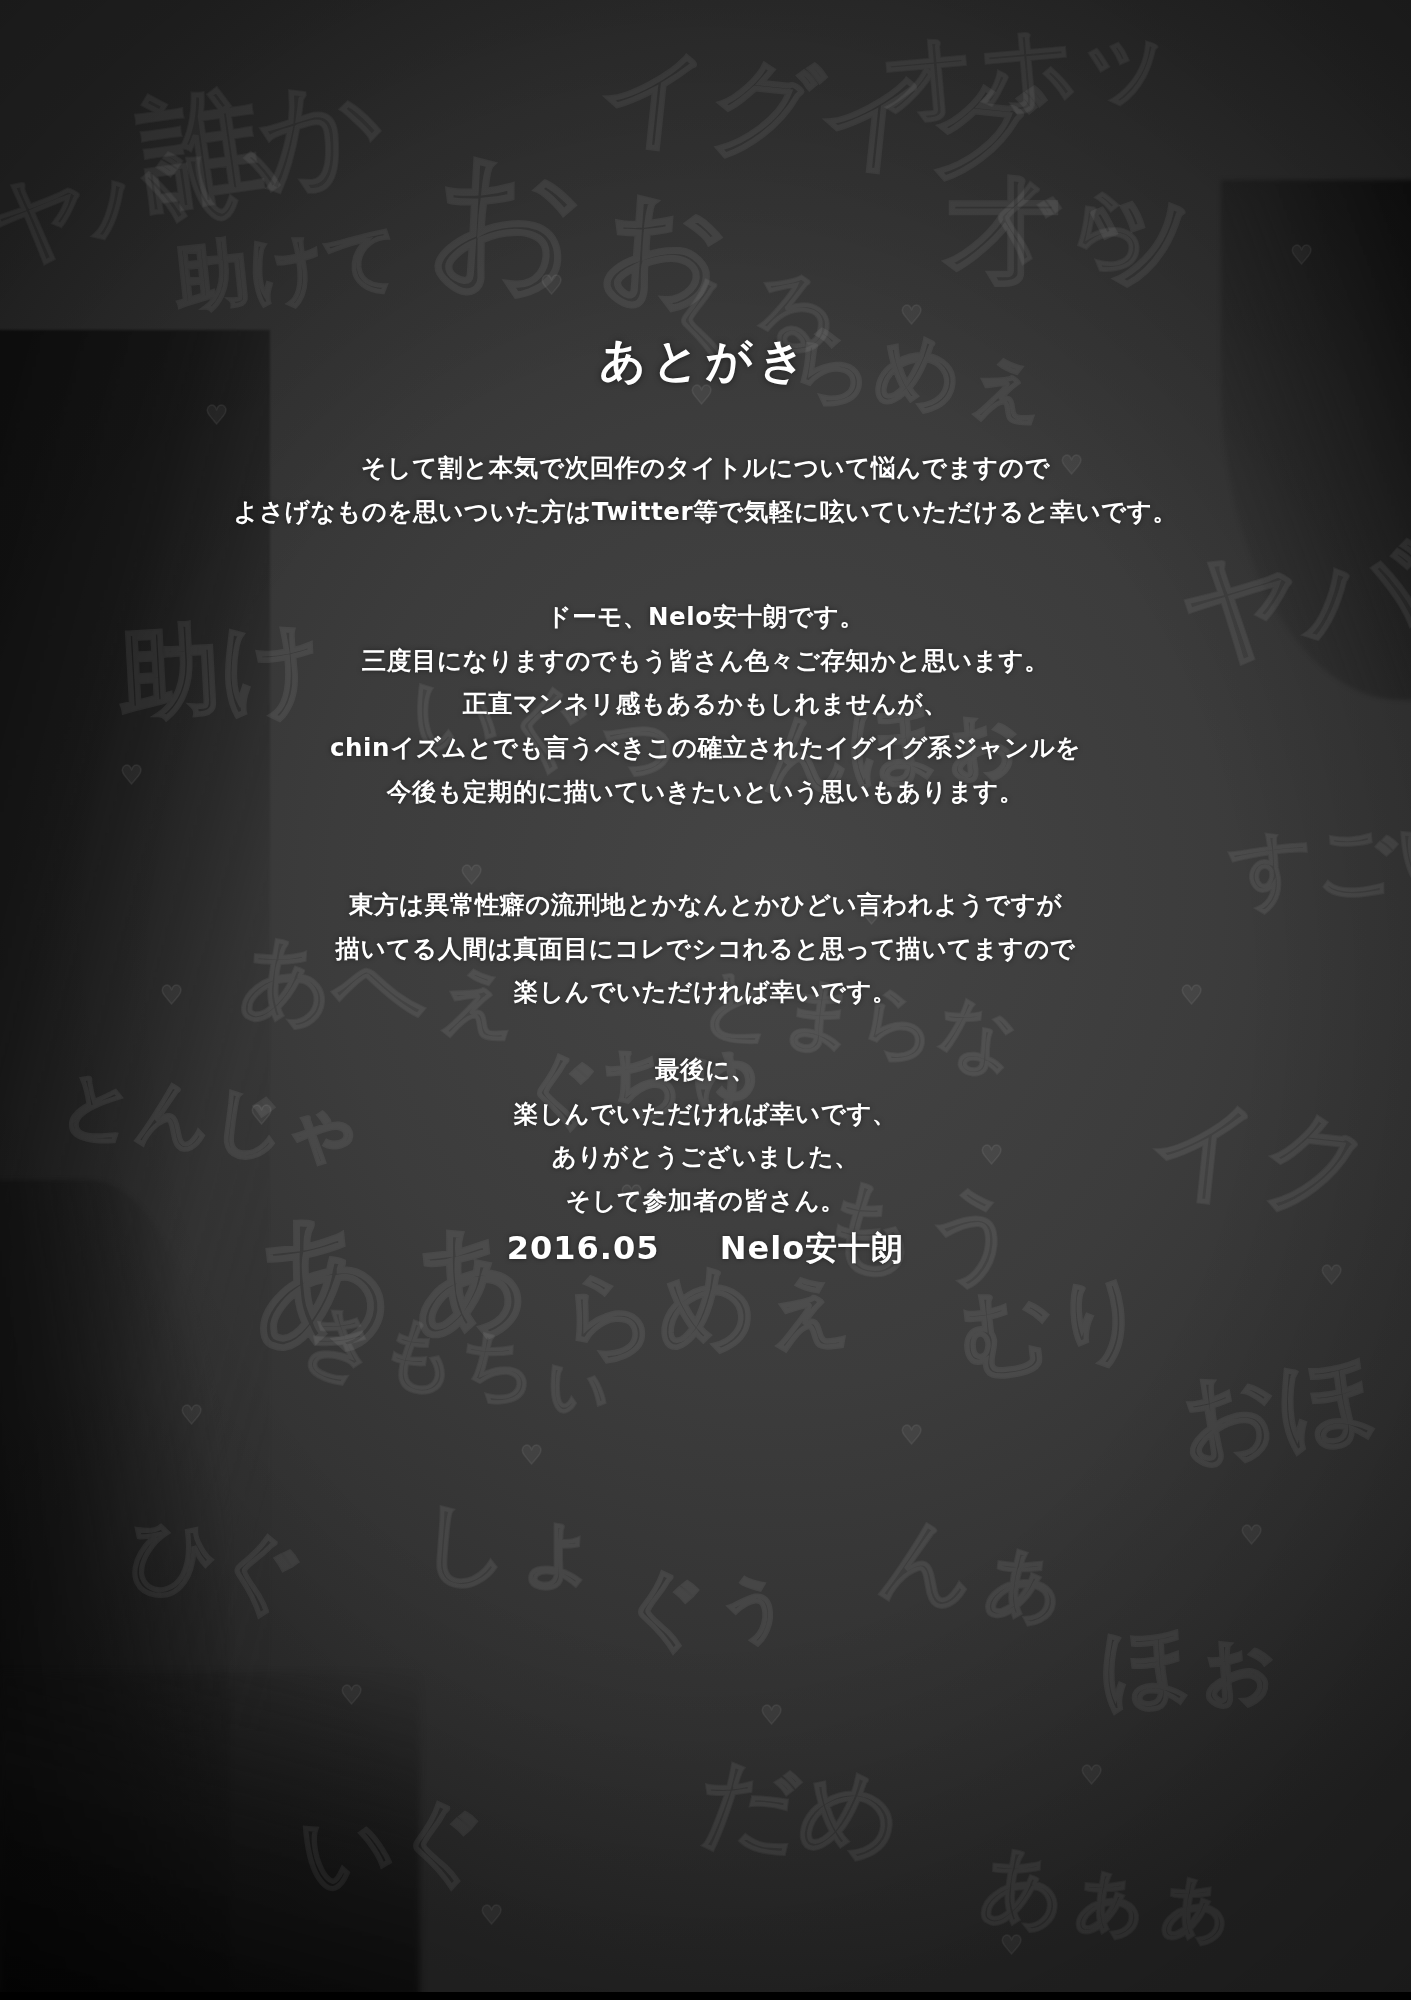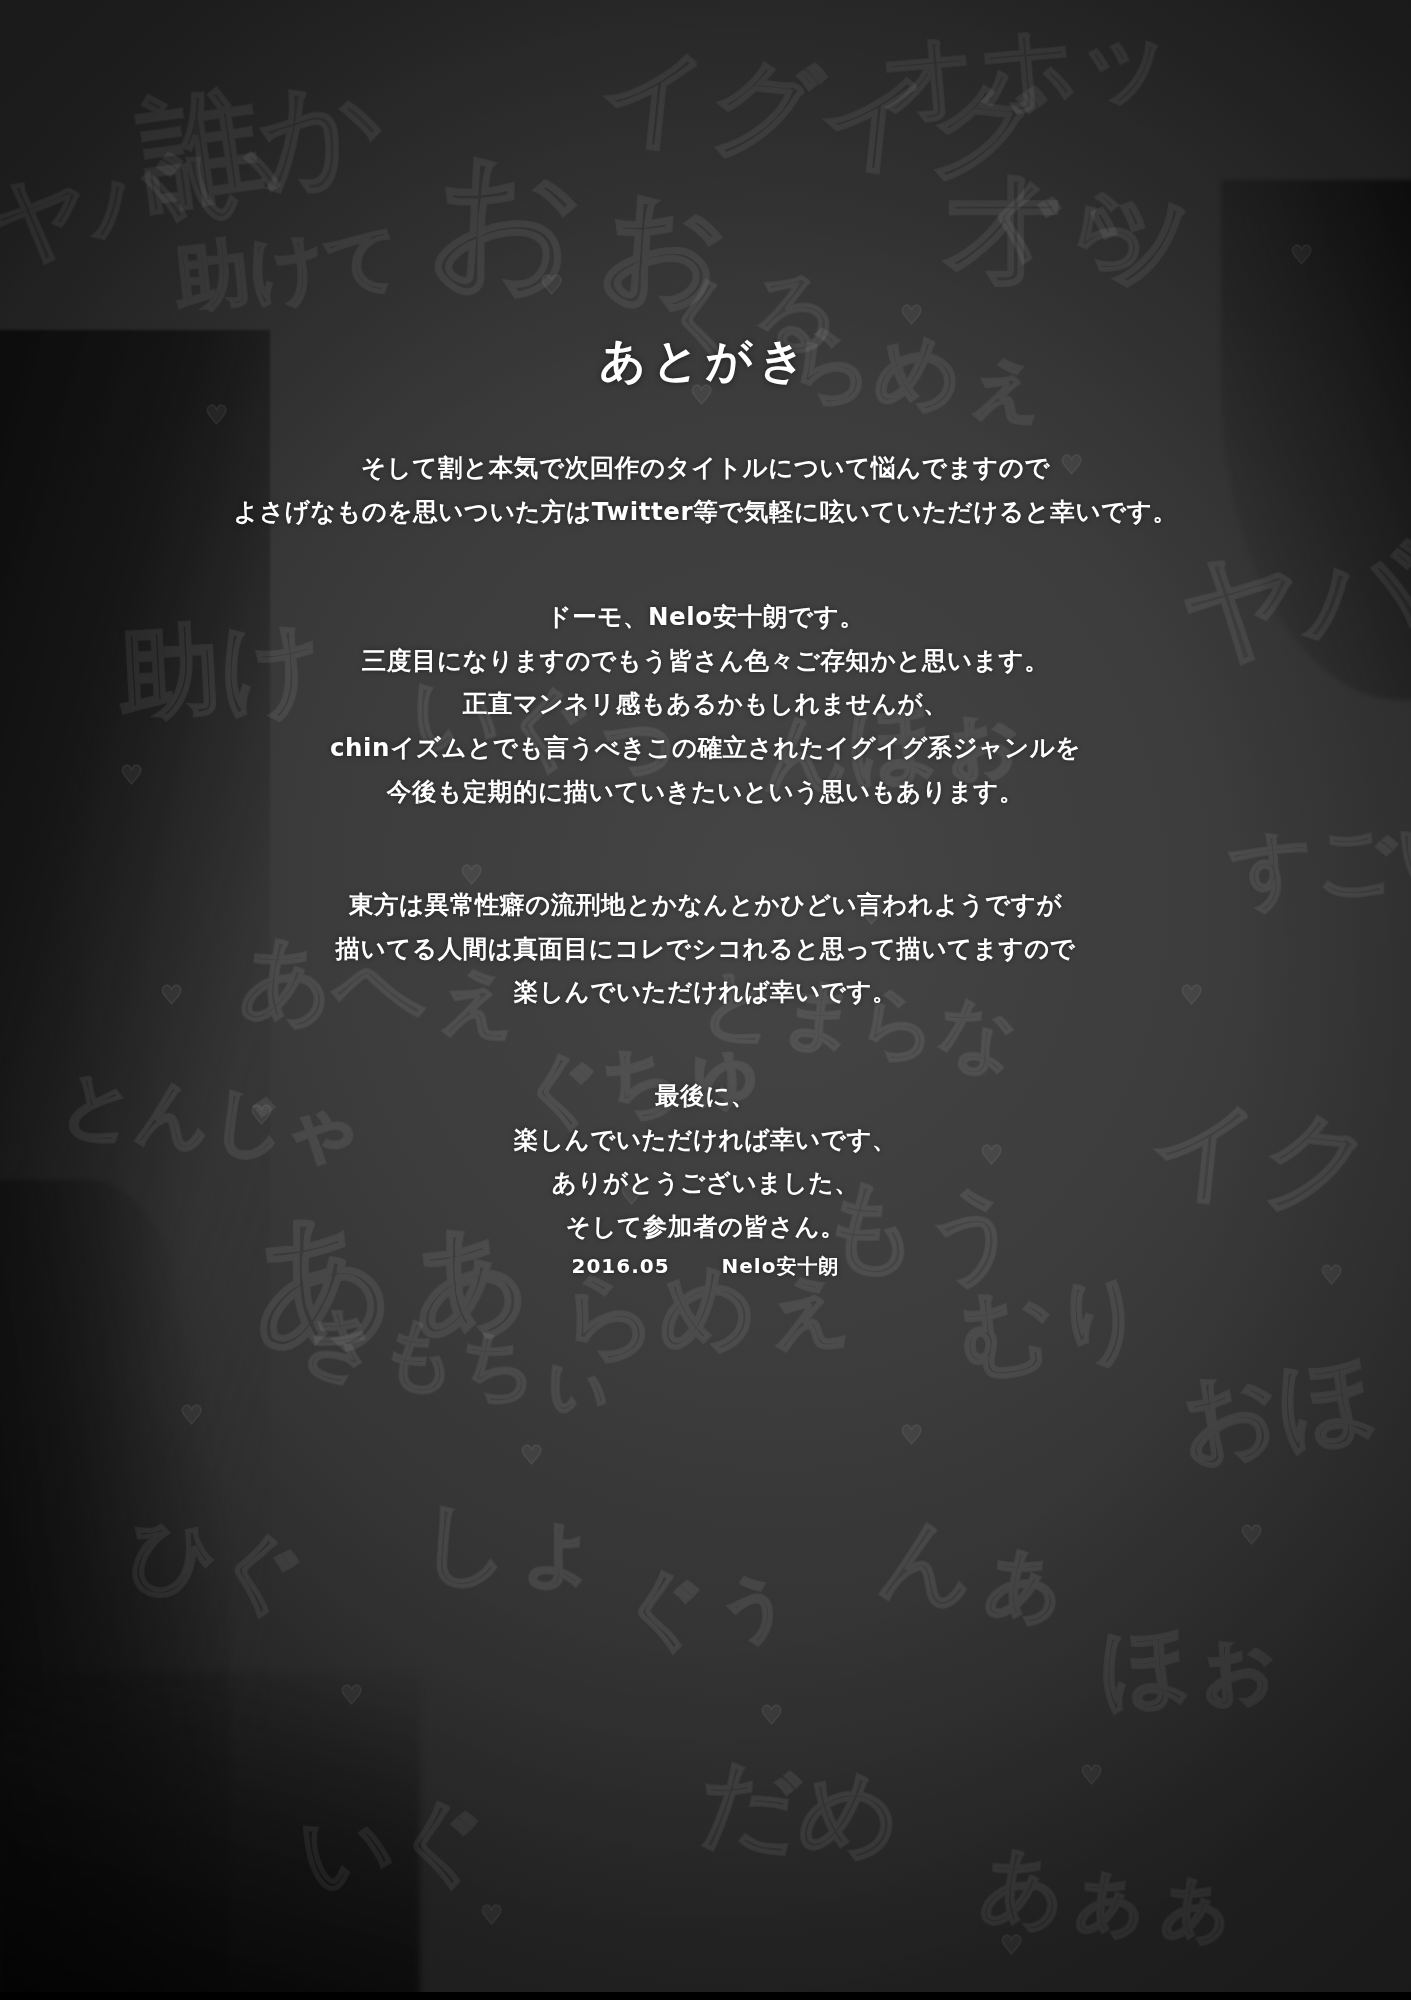--- a/index.html
+++ b/index.html
@@ -120,24 +120,24 @@
     text-align: center;
     font-size: 24.5px;
     font-weight: 700;
     line-height: 1.78;
     letter-spacing: 0.6px;
     text-shadow: 0 0 5px rgba(0,0,0,0.5);
   }
   .para.p1 { margin-top: 62px; }
   .para.p2 { margin-top: 54px; }
   .para.p3 { margin-top: 70px; }
-  .para.p4 { margin-top: 60px; }
+  .para.p4 { margin-top: 34px; }
   .sig-line {
     margin-top: 4px;
-    font-size: 20px;
+    font-size: 32px;
     font-weight: 700;
     letter-spacing: 1px;
     text-shadow: 0 0 5px rgba(0,0,0,0.5);
   }
   .sig-line .gap { display: inline-block; width: 36px; }
   .line { display: block; }
 </style>
 </head>
 <body>
 

